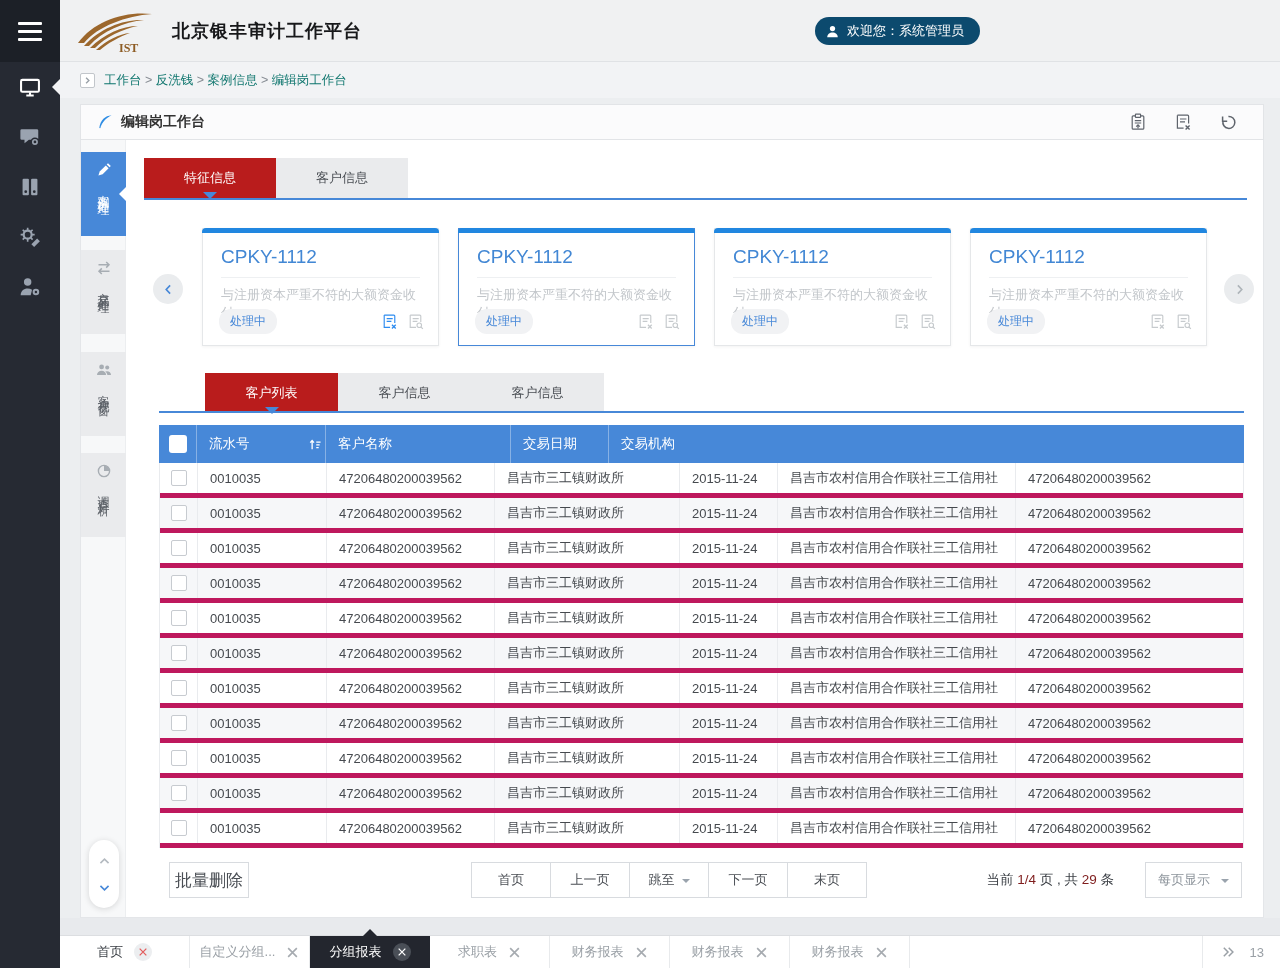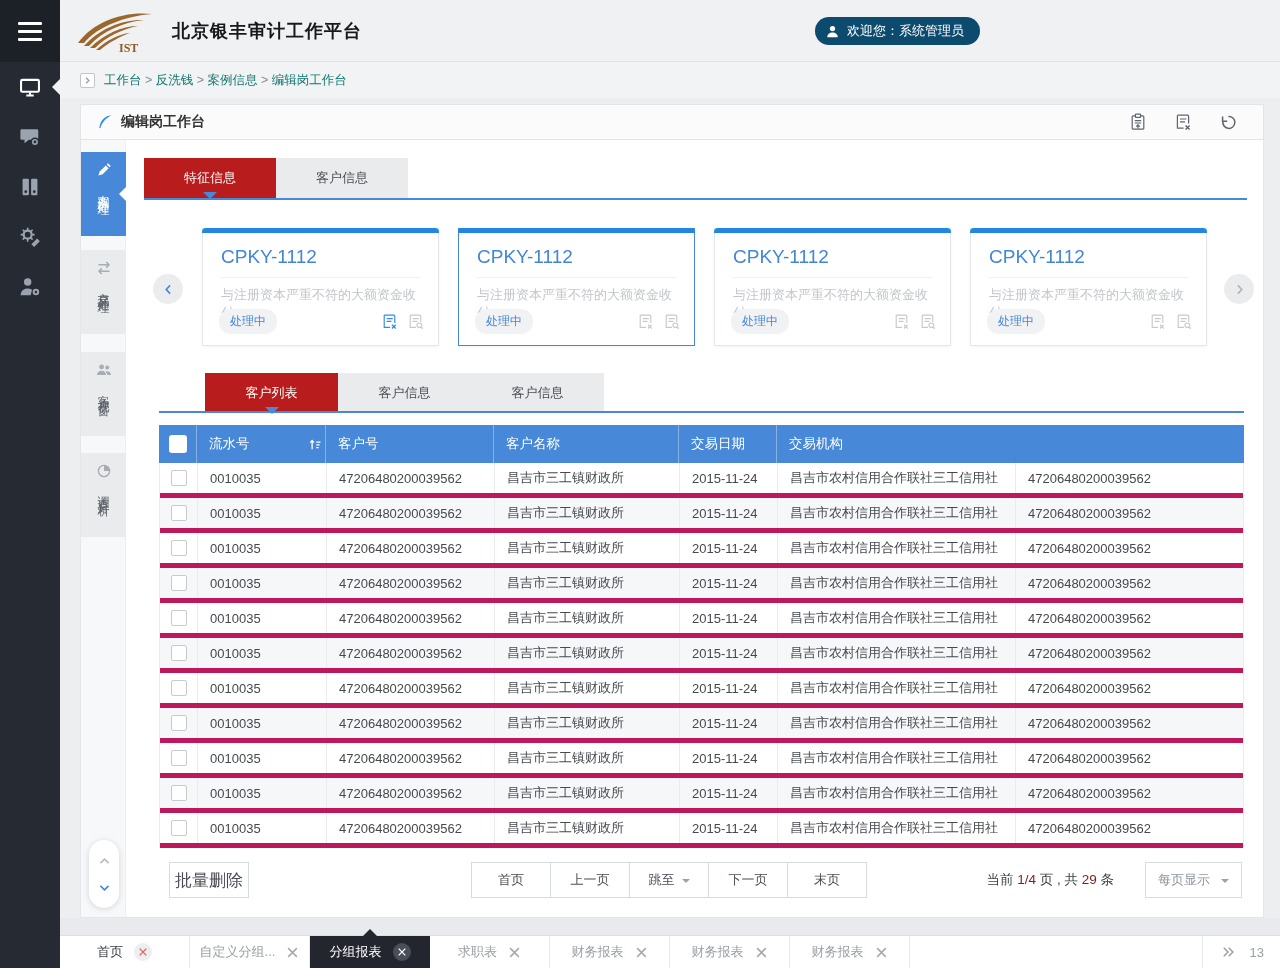--- a/index.html
+++ b/index.html
@@ -460,21 +460,20 @@
         </span>
       <span class="tcell c0">
           <span>流水号</span>
           <span class="sort-ic">
             <svg viewBox="0 0 16 16" fill="none" stroke="#fff" stroke-width="1.4">
               <path d="M4.4 13V4M2.4 6l2-2.2L6.4 6"></path>
               <path d="M8.8 5.4h4.6M8.8 8.4h3.6M8.8 11.4h2.6"></path>
             </svg>
           </span>
         </span>
-      <span class="tcell c1">客户号</span>
       <span class="tcell c2">客户名称</span>
       <span class="tcell c3">交易日期</span>
       <span class="tcell c4">交易机构</span>
     </div>
     <div class="tbody">
         <div class="trow">
     <span class="tcell c-cb">
             <span class="rcb"></span>
           </span>
     <span class="tcell c0">0010035</span>

